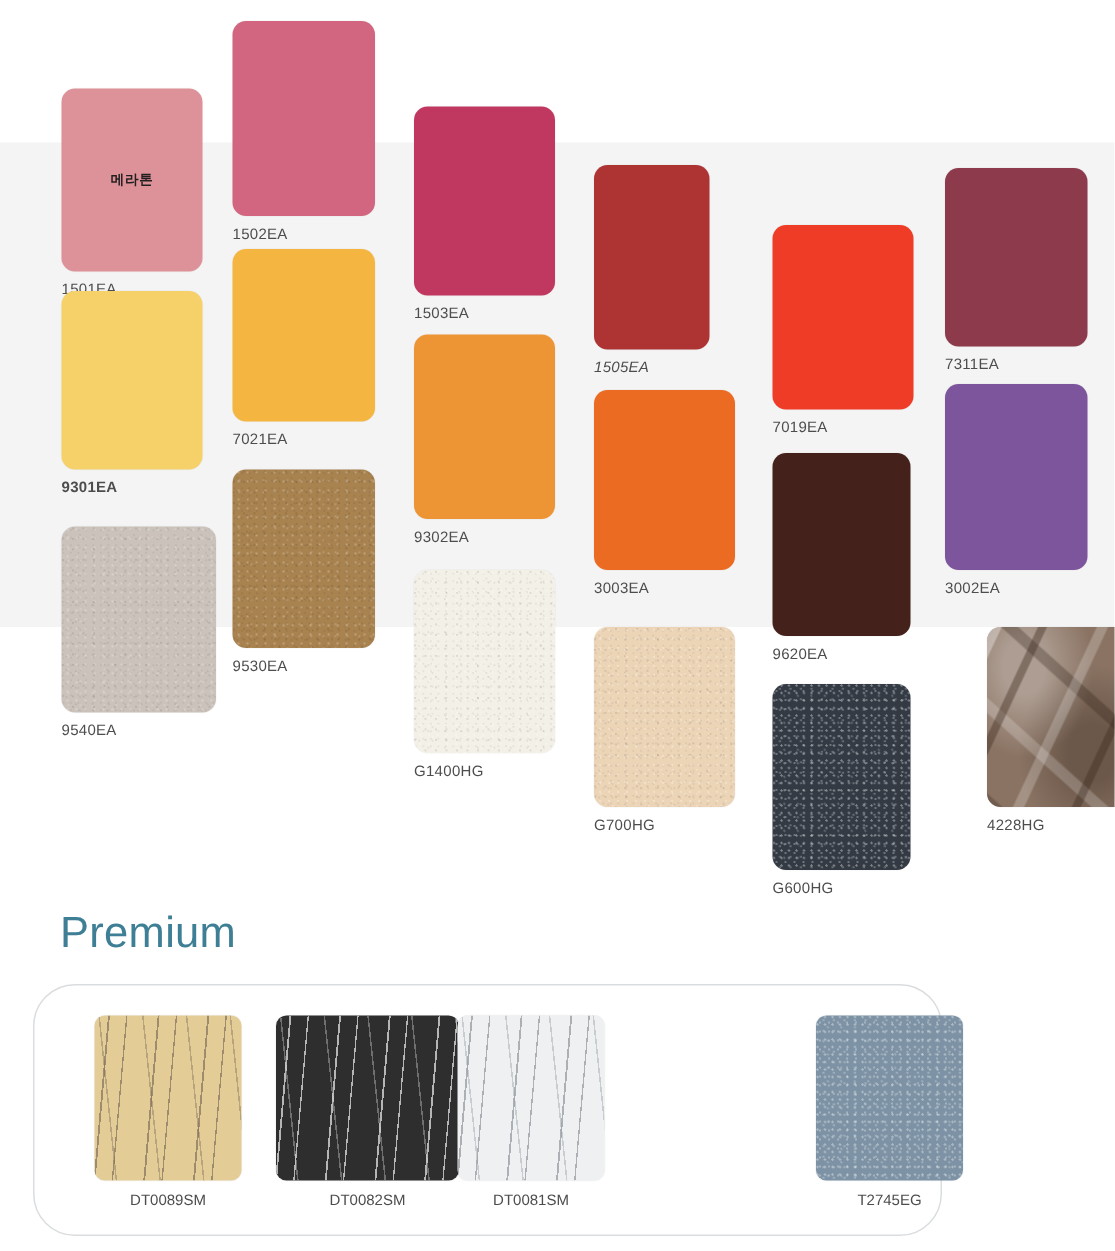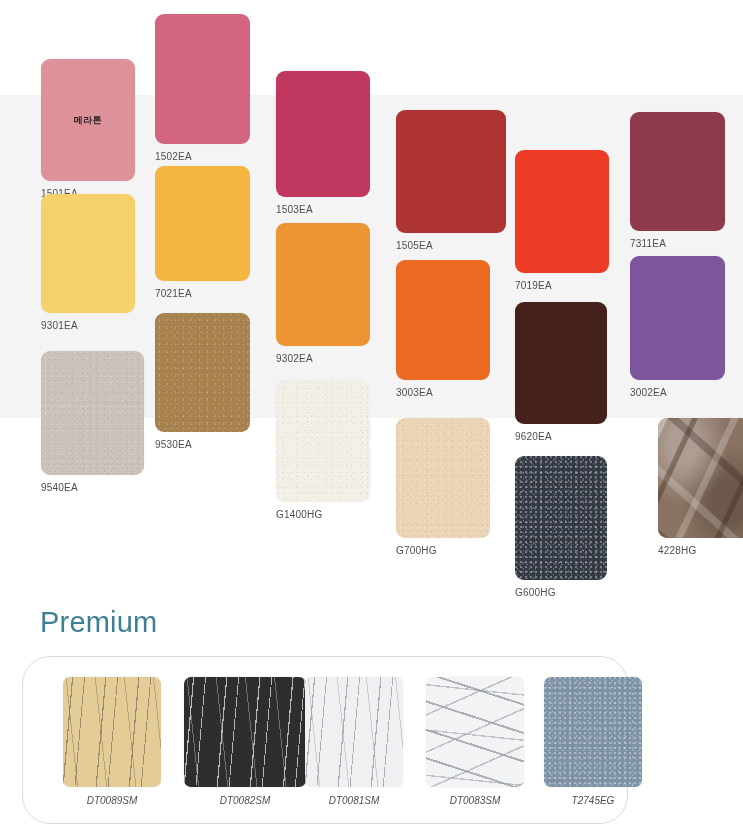--- a/index.html
+++ b/index.html
@@ -85,21 +85,21 @@
       repeating-linear-gradient(-24deg, transparent 0 17px, rgba(160,165,170,.62) 17px 18.6px, transparent 18.6px 34px),
       repeating-linear-gradient(6deg, transparent 0 23px, rgba(145,150,158,.5) 23px 24.4px, transparent 24.4px 45px);
   }
   
   #premium-heading{
     position:absolute;left:40px;top:606px;
     font-size:29px;font-weight:300;color:#3f7f96;letter-spacing:.2px;
   }
   #premium-card{
     position:absolute;left:22px;top:656px;width:604px;height:166px;
-    border:1.5px solid #d9dde0;border-radius:28px;background:#ffffff;font-style:italic;
+    border:1.5px solid #d9dde0;border-radius:28px;background:#ffffff;
   }
   .prem-cell{position:absolute;top:20px;}
   .prem-chip{
     width:100%;height:110px;border-radius:7px;position:relative;overflow:hidden;
     box-shadow:0 0 0 .5px rgba(0,0,0,.05);
   }
   .prem-label{
     margin-top:8px;text-align:center;font-size:10px;color:#4d4d4d;white-space:nowrap;
   }
 </style>
@@ -116,33 +116,33 @@
       <div class="chip-label">1501EA</div>
     </div>
     <div class="swatch-cell" style="left: 155px; top: 14px; width: 95px;">
       <div class="chip " style="height: 130px; background: rgb(210, 101, 127);"></div>
       <div class="chip-label">1502EA</div>
     </div>
     <div class="swatch-cell" style="left: 276px; top: 71px; width: 94px;">
       <div class="chip " style="height: 126px; background: rgb(192, 56, 96);"></div>
       <div class="chip-label">1503EA</div>
     </div>
-    <div class="swatch-cell" style="left: 396px; top: 110px; width: 110px;">
+    <div class="swatch-cell" style="left: 396px; top: 110px; width: 77px; font-style: italic;">
       <div class="chip " style="height: 123px; background: rgb(174, 52, 52);"></div>
       <div class="chip-label">1505EA</div>
     </div>
     <div class="swatch-cell" style="left: 515px; top: 150px; width: 94px;">
       <div class="chip " style="height: 123px; background: rgb(239, 60, 39);"></div>
       <div class="chip-label">7019EA</div>
     </div>
     <div class="swatch-cell" style="left: 630px; top: 112px; width: 95px;">
       <div class="chip " style="height: 119px; background: rgb(140, 58, 76);"></div>
       <div class="chip-label">7311EA</div>
     </div>
-    <div class="swatch-cell" style="left: 41px; top: 194px; width: 94px;">
+    <div class="swatch-cell" style="left: 41px; top: 194px; width: 94px; font-weight: bold;">
       <div class="chip " style="height: 119px; background: rgb(246, 209, 105);"></div>
       <div class="chip-label">9301EA</div>
     </div>
     <div class="swatch-cell" style="left: 155px; top: 166px; width: 95px;">
       <div class="chip " style="height: 115px; background: rgb(245, 181, 65);"></div>
       <div class="chip-label">7021EA</div>
     </div>
     <div class="swatch-cell" style="left: 276px; top: 223px; width: 94px;">
       <div class="chip " style="height: 123px; background: rgb(237, 149, 52);"></div>
       <div class="chip-label">9302EA</div>
@@ -193,21 +193,17 @@
       <div class="prem-label">DT0089SM</div>
     </div>
     <div class="prem-cell" style="left: 161px; width: 122px;">
       <div class="prem-chip tex-vgrain tex-vgrain-2" style="background: rgb(46, 46, 46); --gl: rgba(215,215,215,.80); --gl2: rgba(190,190,190,.45);"></div>
       <div class="prem-label">DT0082SM</div>
     </div>
     <div class="prem-cell" style="left: 282px; width: 98px;">
       <div class="prem-chip tex-vgrain tex-vgrain-2" style="background: rgb(238, 240, 241); --gl: rgba(150,155,160,.75); --gl2: rgba(165,170,175,.50);"></div>
       <div class="prem-label">DT0081SM</div>
     </div>
-    <div class="prem-cell" style="left: 403px; width: 98px;">
-      <div class="prem-chip tex-waves" style="background: rgb(241, 243, 244);"></div>
-      <div class="prem-label">DT0083SM</div>
-    </div>
     <div class="prem-cell" style="left: 503px; width: 98px; margin-left: 18px;">
       <div class="prem-chip tex-grit" style="background: rgb(125, 147, 165);"></div>
       <div class="prem-label">T2745EG</div>
     </div>
   </div>
 
 </body></html>

